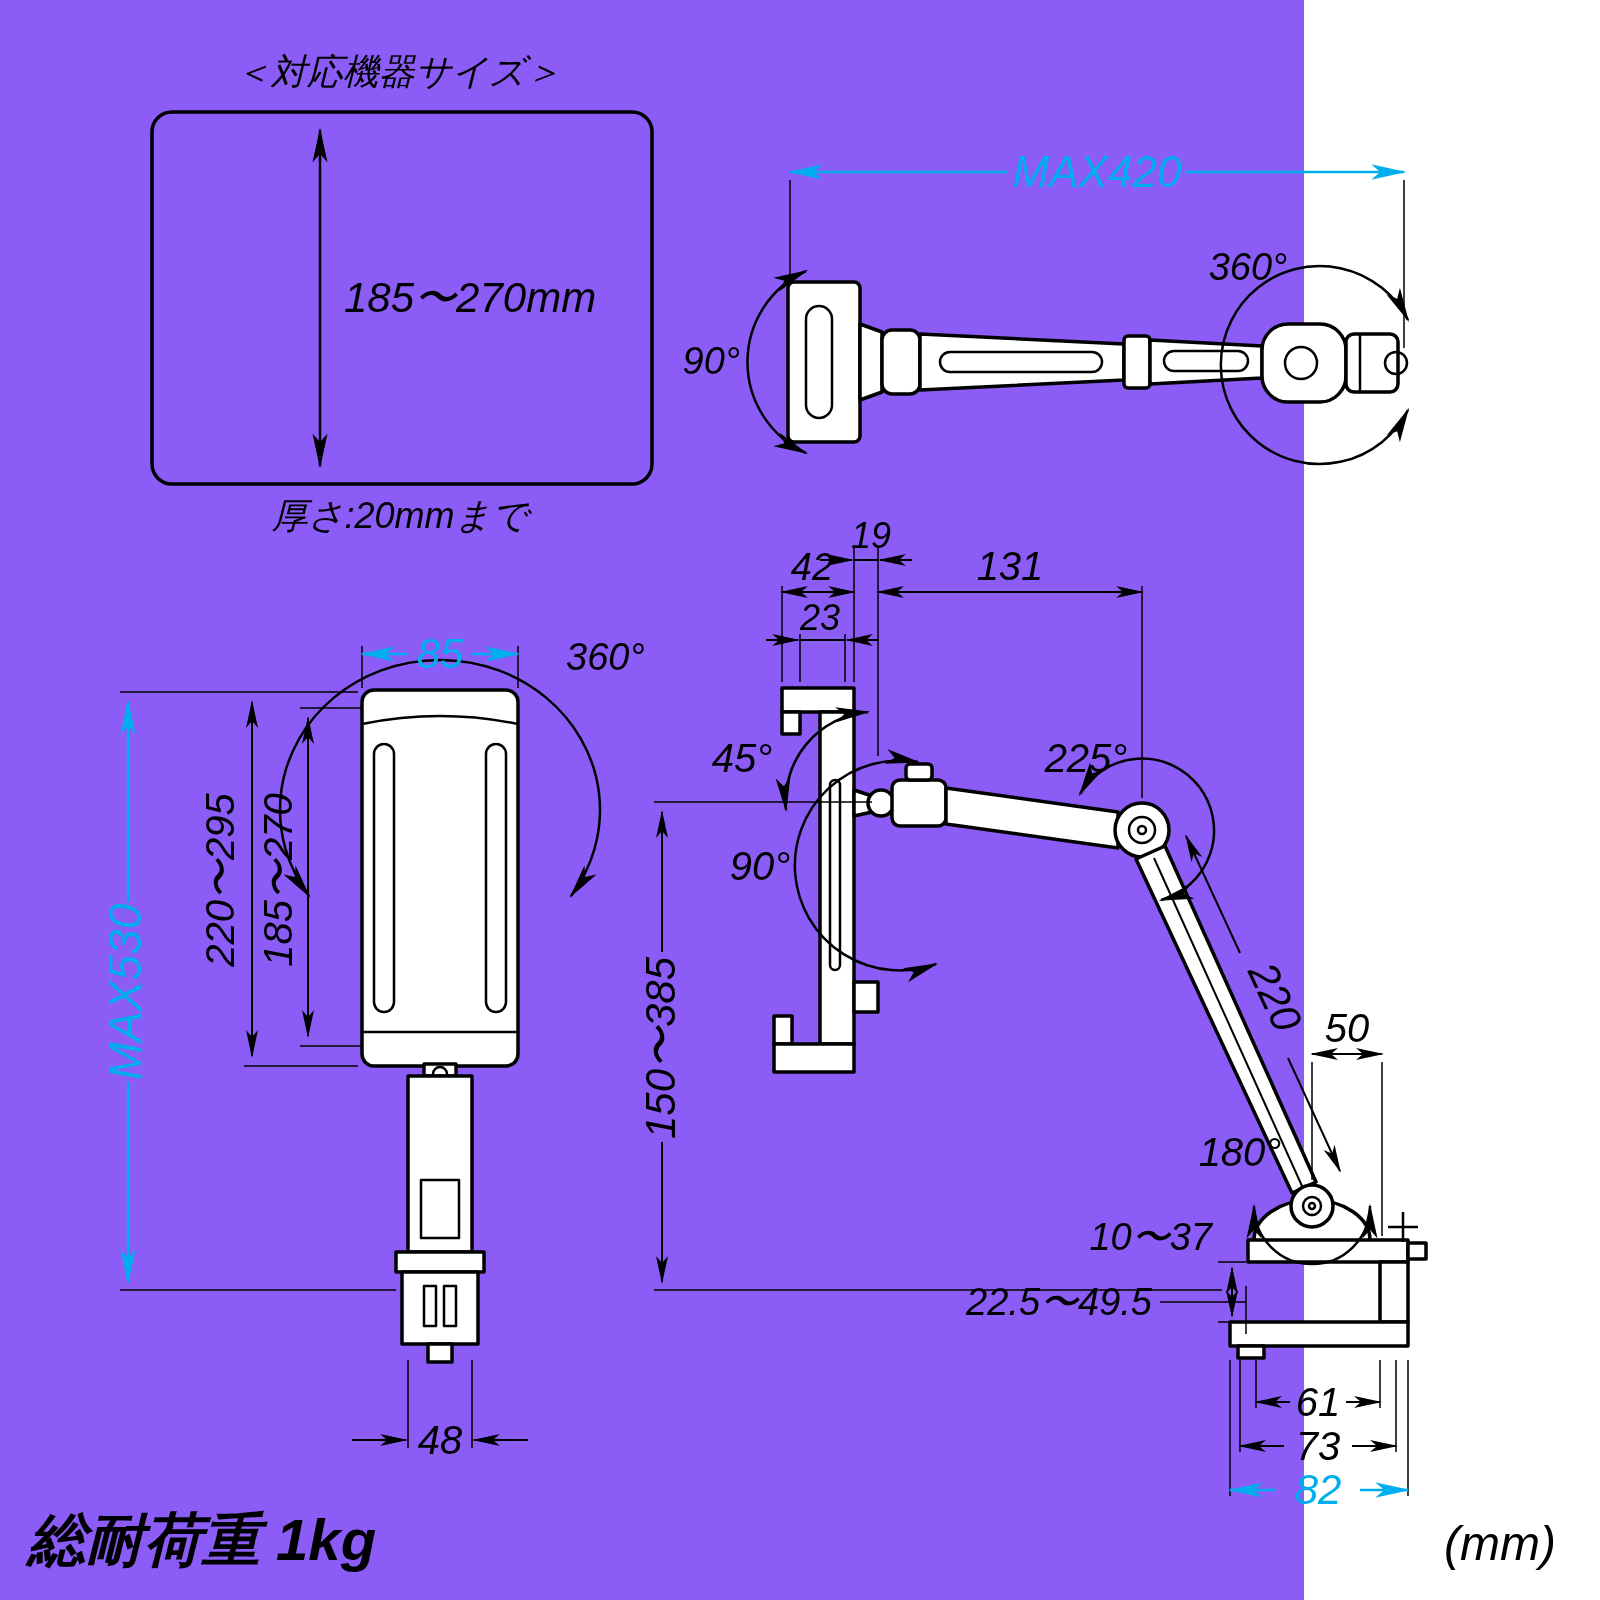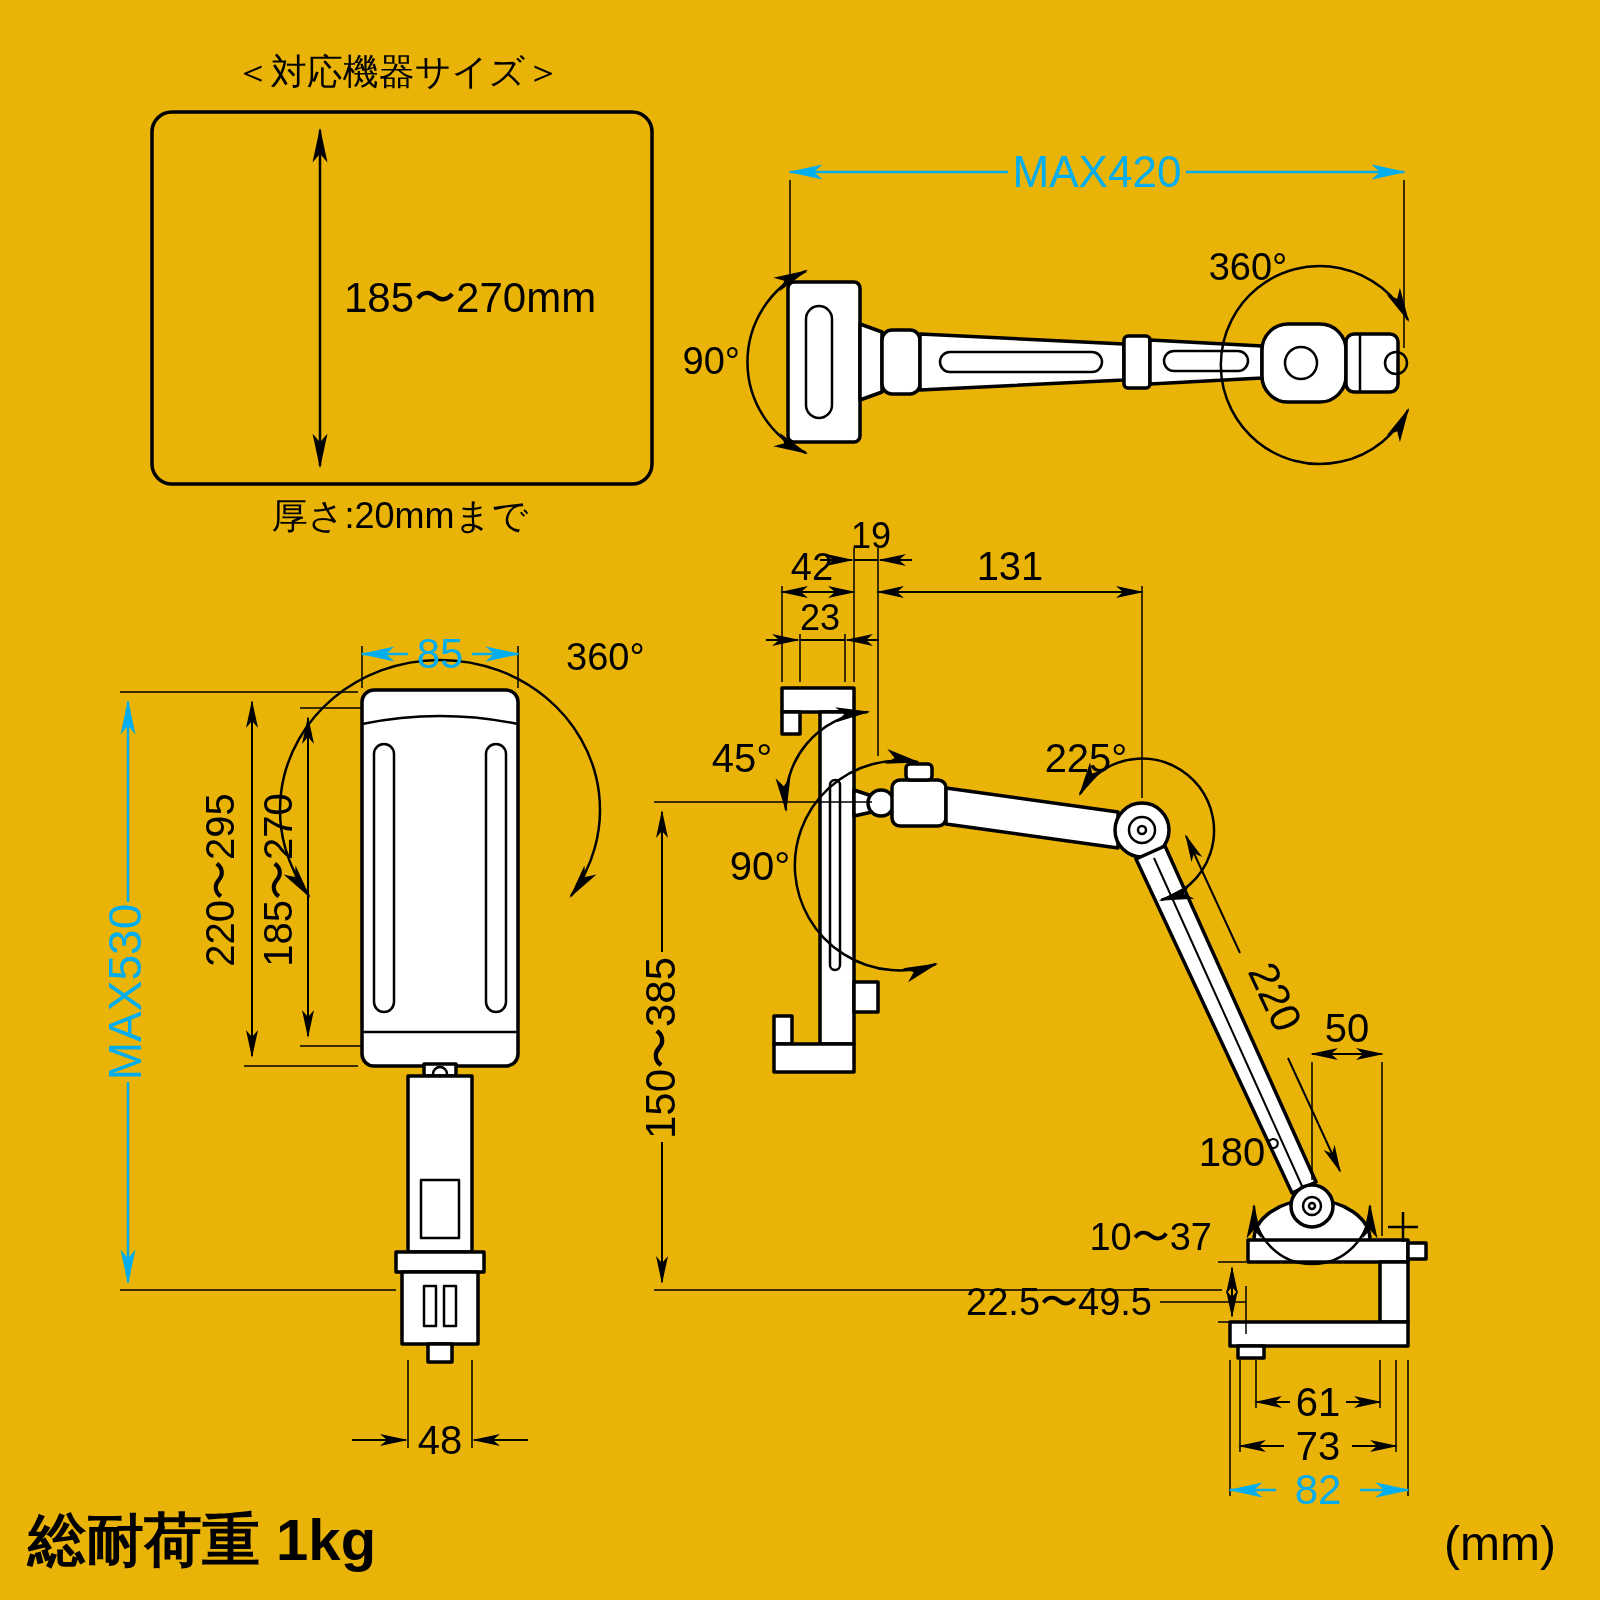--- a/index.html
+++ b/index.html
@@ -1,17 +1,17 @@
 <!DOCTYPE html>
 <html style="--line: #000000; --accent: #00aeef;"><head>
 <meta charset="utf-8">
 <style>
   :root { --line:#000000; --accent:#00aeef; }
   html,body { margin:0; padding:0; background:#ffffff; }
-  .stage { width:1600px; height:1600px; position:relative; background:#eab308; }
+  .stage { width:1304px; height:1600px; position:relative; background:#8b5cf6;font-style:italic; }
   svg text { font-family:"Liberation Sans","DejaVu Sans",sans-serif; fill:var(--line); }
   .outline  { fill:#ffffff; stroke:var(--line); stroke-width:3.5; stroke-linejoin:round; }
   .outline2 { fill:none;    stroke:var(--line); stroke-width:2.5; stroke-linejoin:round; }
   .nofill   { fill:none; }
   .dim  { fill:none; stroke:var(--line); stroke-width:2; }
   .dim25{ fill:none; stroke:var(--line); stroke-width:2.5; }
   .dimc { fill:none; stroke:var(--accent); stroke-width:2.5; }
   .ext  { fill:none; stroke:var(--line); stroke-width:1.5; }
   .cy   { fill:var(--accent); } .t36 { font-size:36px; } .t38 { font-size:38px; }
   .t40 { font-size:40px; } .t42 { font-size:42px; } .t44 { font-size:44px; }

